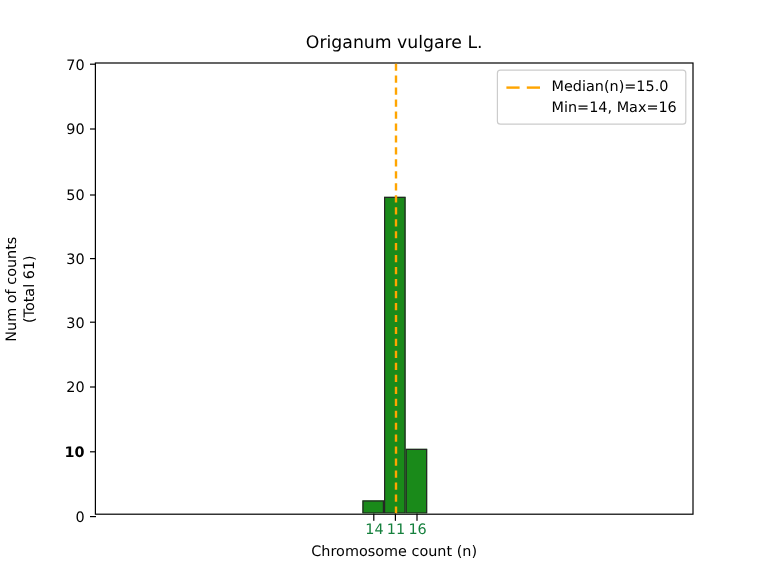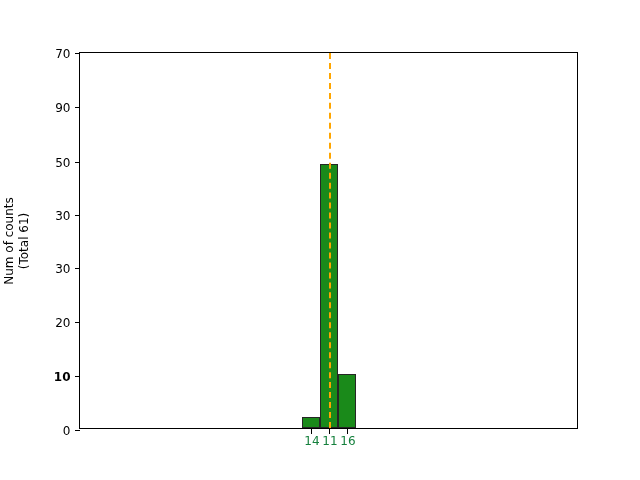--- a/index.html
+++ b/index.html
@@ -170,20 +170,21 @@
     margin-left: 39px;
     line-height: 17px;
   }
   .legend-line1 { line-height: 17px; }
 </style>
 </head>
 <body>
 
 <div id="figure">
 
+  <div id="chart-title">Origanum vulgare L.</div>
 
   <div id="ylabel">
     <div id="ylabel-inner">
       <span>Num of counts</span>
       <span>(Total 61)</span>
     </div>
   </div>
 
   <div id="plot-area">
     <div id="plot-inner">
@@ -223,16 +224,26 @@
     <div class="xtick" style="left:231px;">
       <span class="xtick-label">14</span>
     </div>
     <div class="xtick" style="left:249px;">
       <span class="xtick-label">11</span>
     </div>
     <div class="xtick" style="left:267px;">
       <span class="xtick-label">16</span>
     </div>
 
+    <div id="legend">
+      <div class="legend-row legend-line1">
+        <span class="legend-swatch"></span>
+        <span>Median(n)=15.0</span>
+      </div>
+      <div class="legend-line2">
+        <span>Min=14, Max=16</span>
+      </div>
+    </div>
   </div>
 
+  <div id="xlabel">Chromosome count (n)</div>
 
 </div>
 
 </body></html>

